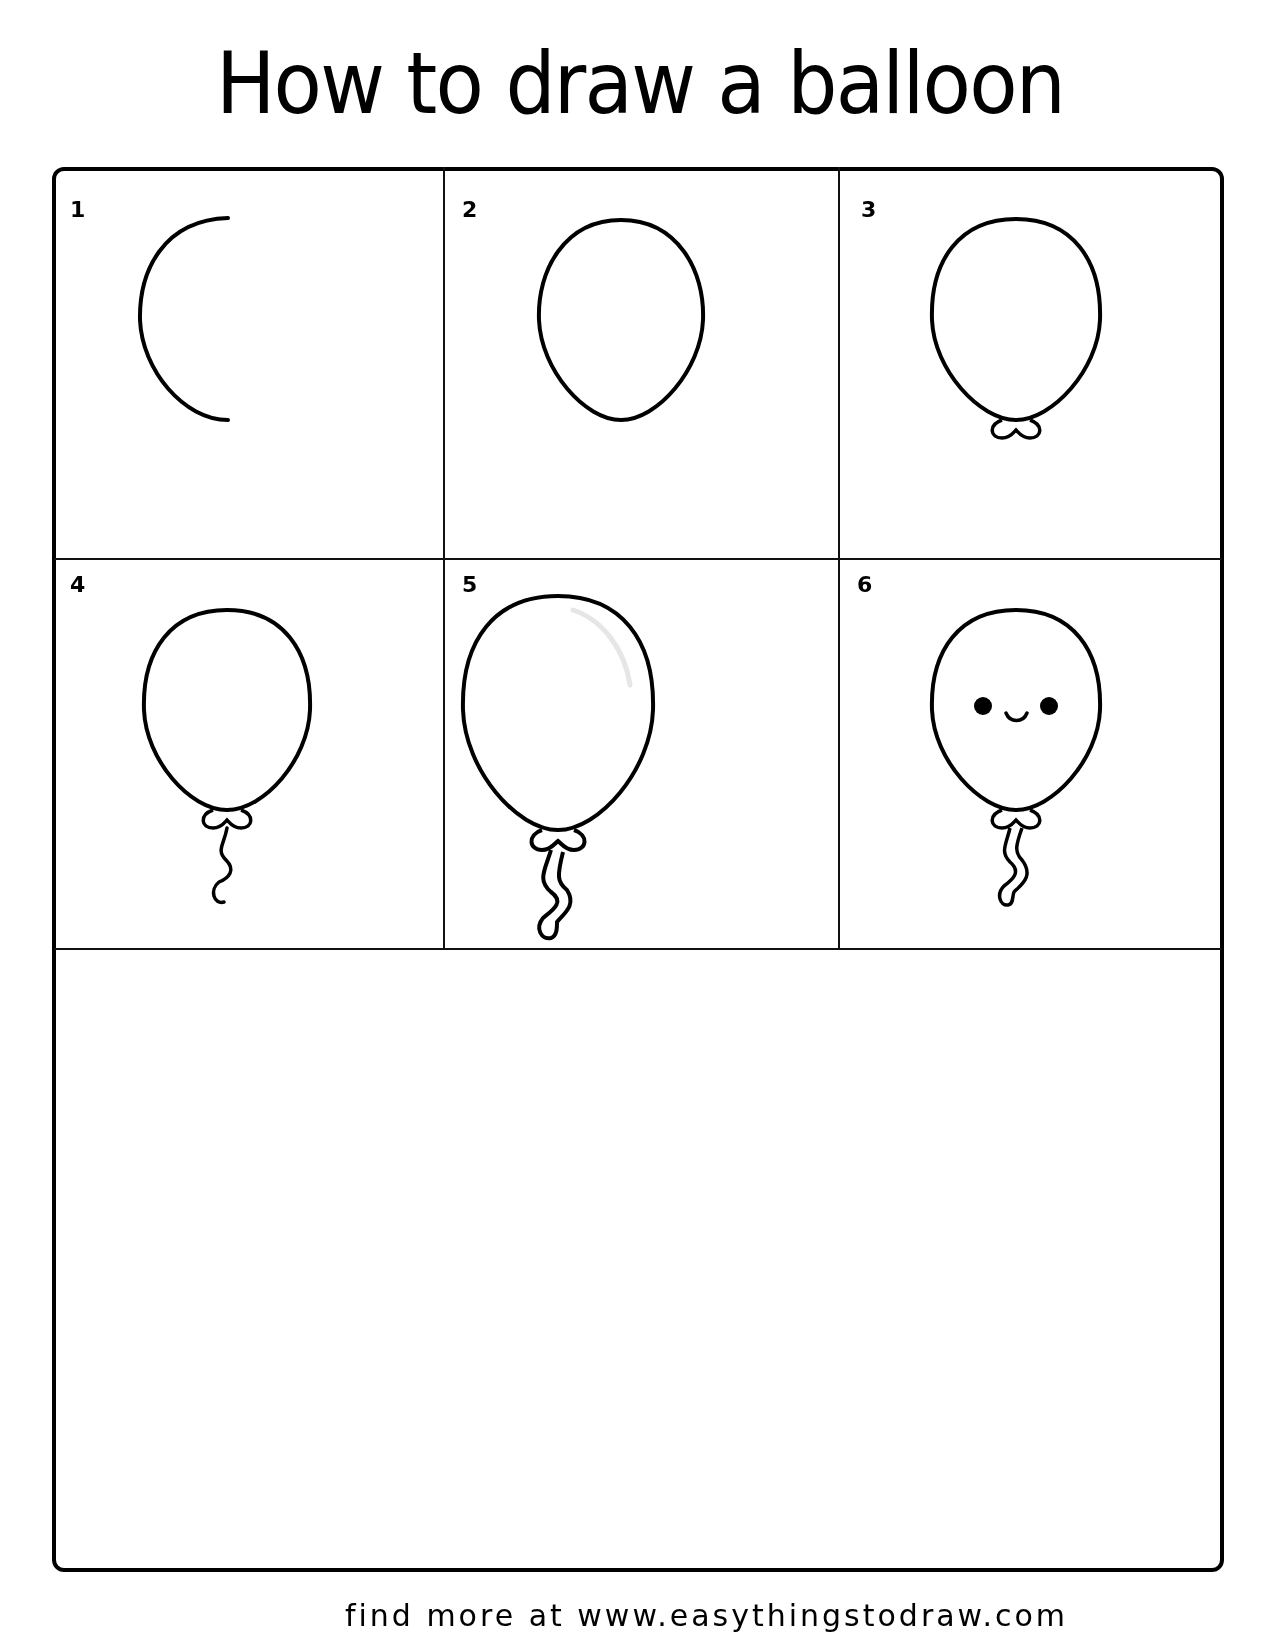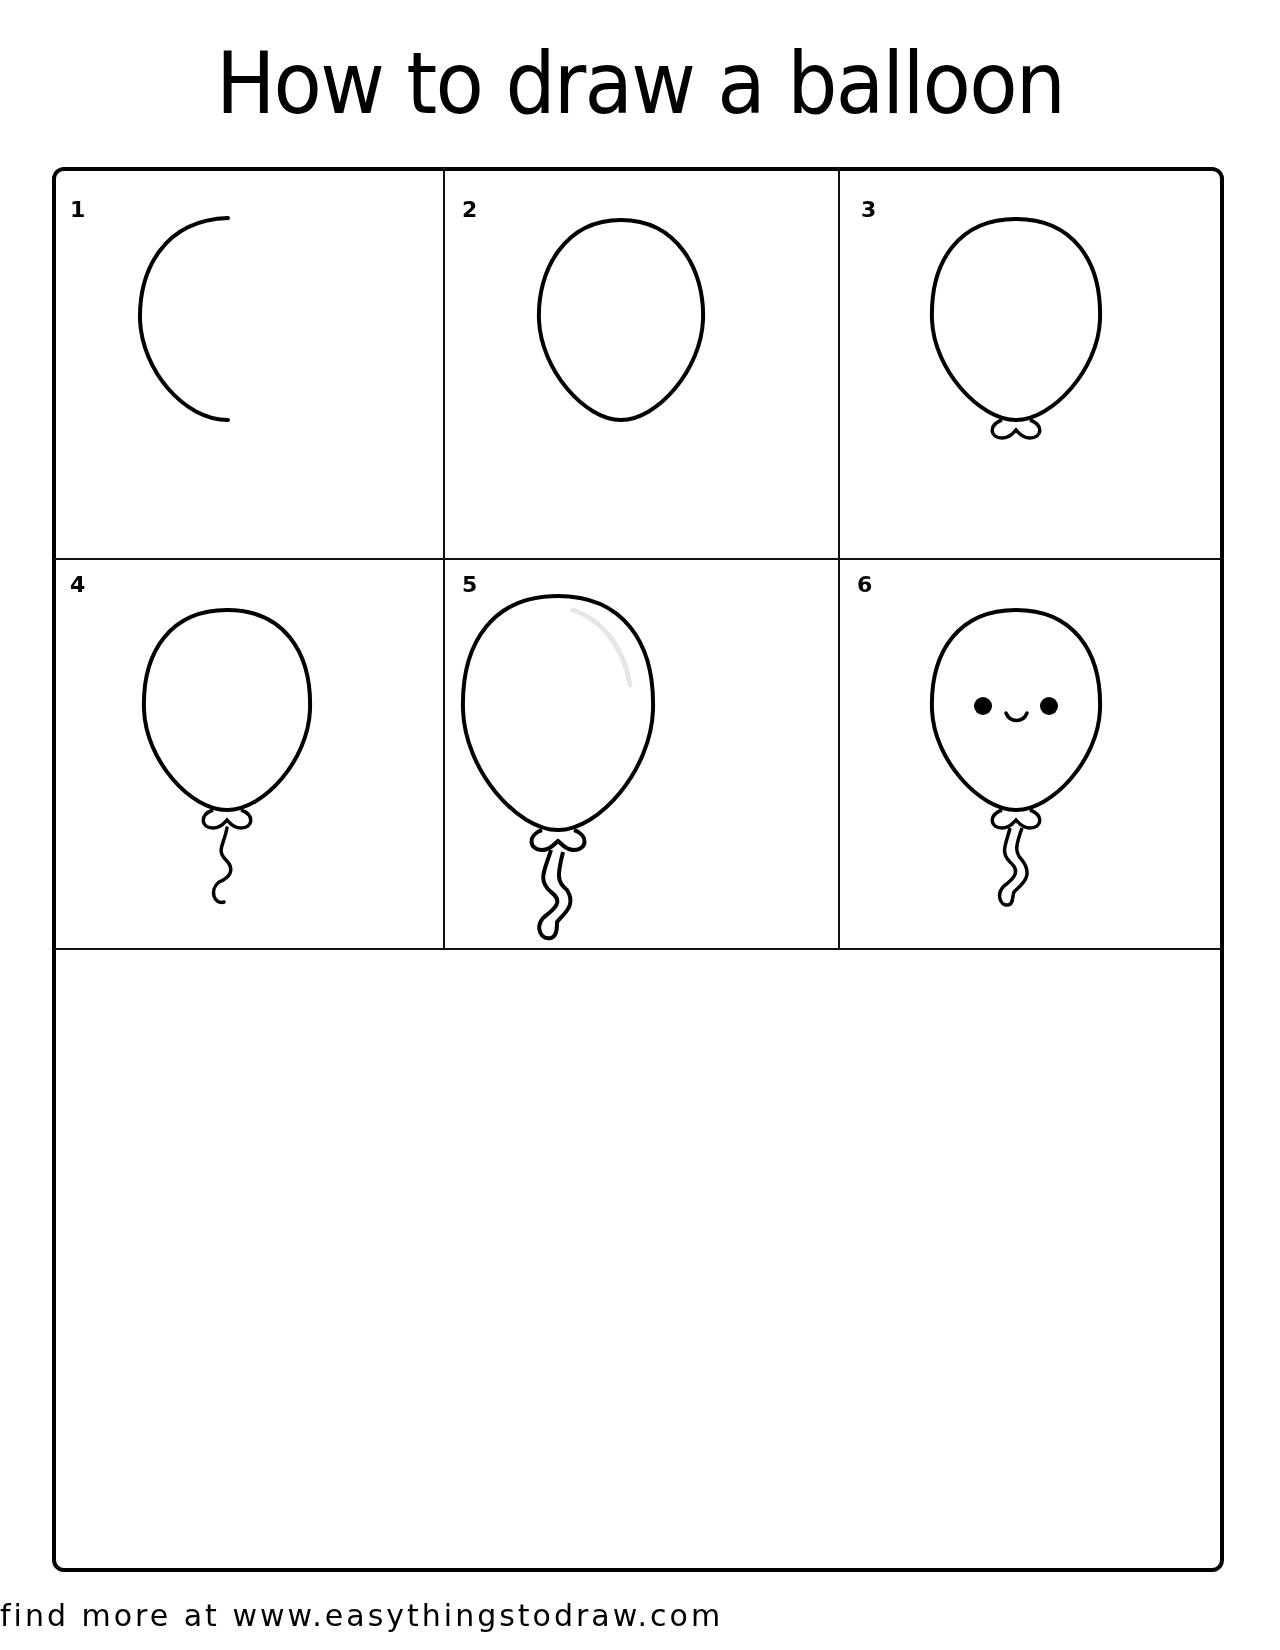--- a/index.html
+++ b/index.html
@@ -3,21 +3,21 @@
 <meta charset="utf-8">
 <style>
   html, body { margin: 0; padding: 0; background: #ffffff; }
   body { width: 1280px; height: 1650px; position: relative; overflow: hidden; font-family: "DejaVu Sans", sans-serif; color: #000; }
   .title { position: absolute; left: 0; top: 40px; width: 1280px; text-align: center; font-family: "DejaVu Sans", sans-serif; font-size: 86px; letter-spacing: -2px; line-height: 1; transform: scaleX(0.92); }
   .frame { position: absolute; left: 52px; top: 167px; width: 1172px; height: 1405px; border: 4px solid #000; border-radius: 12px; box-sizing: border-box; }
   .vline { position: absolute; top: 167px; width: 2px; height: 781px; background: #111; }
   .hline { position: absolute; left: 54px; width: 1168px; height: 2px; background: #111; }
   .step-num { position: absolute; font-family: "DejaVu Sans", sans-serif; font-weight: bold; font-size: 22px; }
   .drawing { position: absolute; }
-  .footer { position: absolute; left: 0; top: 1598px; width: 1068px; text-align: left; font-family: "DejaVu Sans", sans-serif; font-size: 30px; letter-spacing: 3px; }
+  .footer { position: absolute; left: 0; top: 1598px; width: 1068px; text-align: right; font-family: "DejaVu Sans", sans-serif; font-size: 30px; letter-spacing: 3px; }
 </style>
 </head>
 <body>
 
 <div class="title">How to draw a balloon</div>
 
 <div class="frame"></div>
 <div class="vline" style="left:443px"></div>
 <div class="vline" style="left:838px"></div>
 <div class="hline" style="top:558px"></div>

